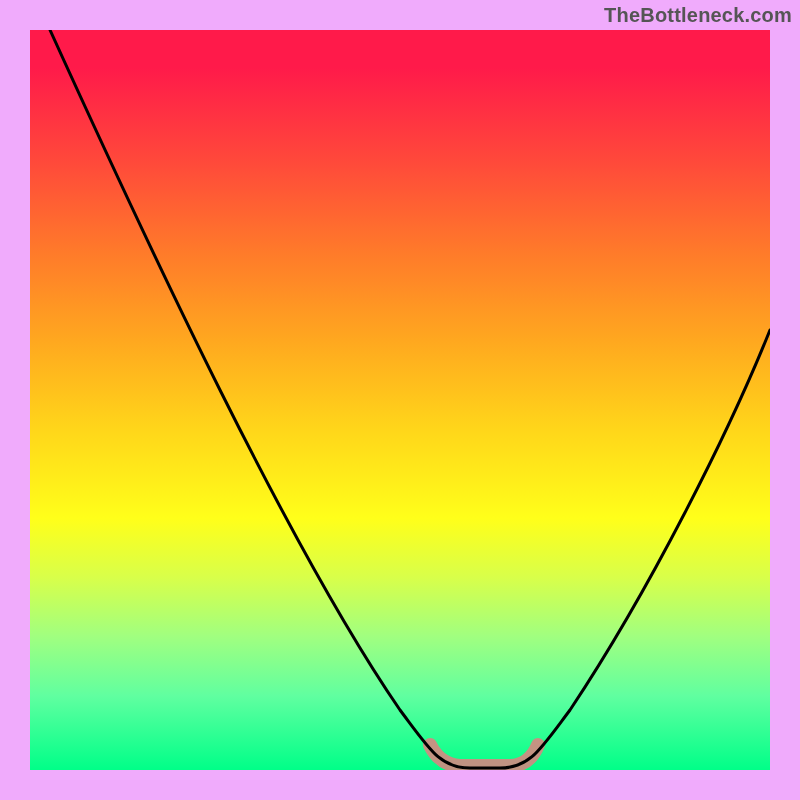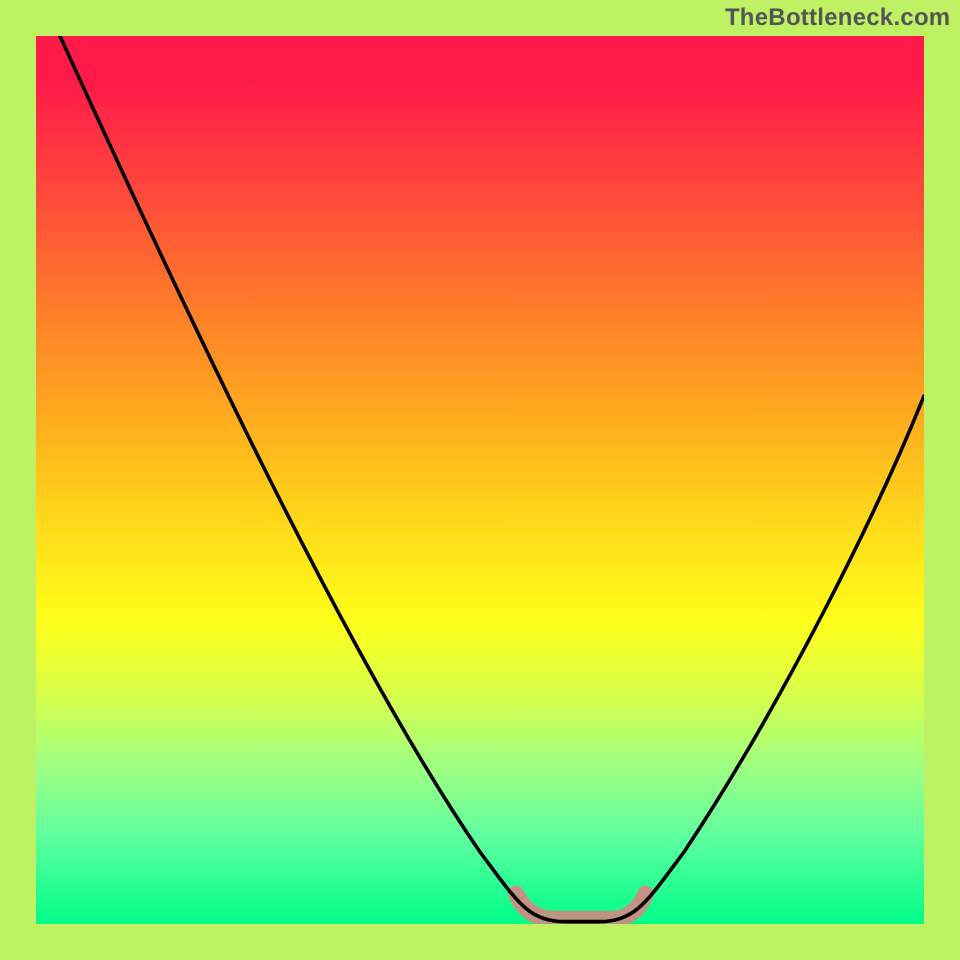--- a/index.html
+++ b/index.html
@@ -8,21 +8,21 @@
     width: 800px;
     height: 800px;
     background: #000;
     overflow: hidden;
     font-family: Arial, Helvetica, sans-serif;
   }
   .frame {
     position: relative;
     width: 800px;
     height: 800px;
-    background: #bef264;
+    background: #f0abfc;
   }
   .watermark {
     position: absolute;
     top: 4px;
     right: 8px;
     color: #555;
     font-size: 20px;
     font-weight: 600;
     letter-spacing: 0.2px;
     z-index: 10;

